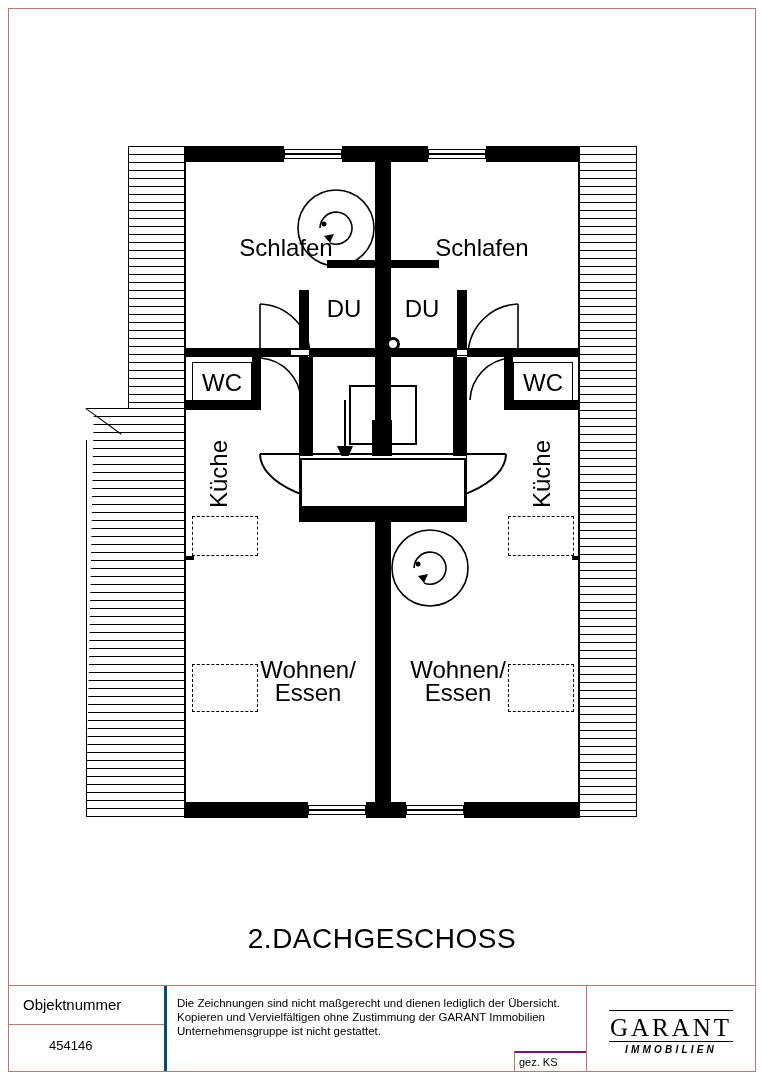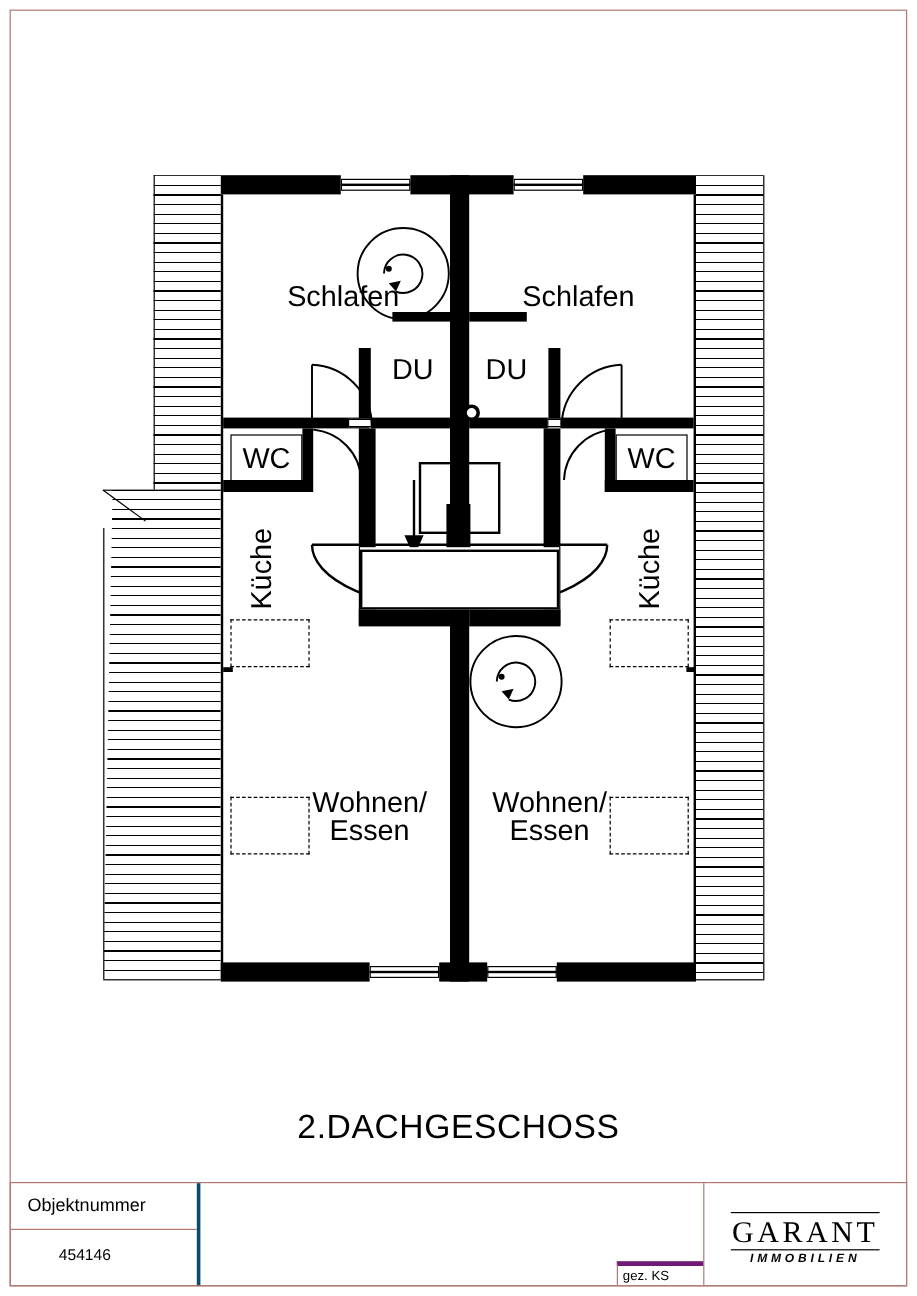--- a/index.html
+++ b/index.html
@@ -143,21 +143,21 @@
     font-size: 11.5px;
     line-height: 14px;
   }
   #tb-gez-box {
     position: absolute;
     right: 0;
     bottom: 0;
     width: 72px;
     height: 20px;
     border-left: 1px solid #b07a72;
-    border-top: 4px solid #701a75;
+    border-top: 2px solid #701a75;
     box-sizing: border-box;
     font-size: 11px;
     padding: 3px 0 0 4px;
   }
   #tb-right {
     width: 168px;
     position: relative;
   }
   #logo-garant {
     position: absolute;
@@ -348,20 +348,21 @@
   <div id="plan-title">2.DACHGESCHOSS</div>
 </div>
 
 <div id="title-block">
   <div id="tb-left">
     <div id="tb-objekt-label">Objektnummer</div>
     <div id="tb-divider"></div>
     <div id="tb-objekt-value">454146</div>
   </div>
   <div id="tb-mid">
+    <div id="tb-disclaimer">Die Zeichnungen sind nicht maßgerecht und dienen lediglich der Übersicht. Kopieren und Vervielfältigen ohne Zustimmung der GARANT Immobilien Unternehmensgruppe ist nicht gestattet.</div>
     <div id="tb-gez-box">gez. KS</div>
   </div>
   <div id="tb-right">
     <div id="logo-rule-top"></div>
     <div id="logo-garant">GARANT</div>
     <div id="logo-rule-bottom"></div>
     <div id="logo-sub">IMMOBILIEN</div>
   </div>
 </div>
 

